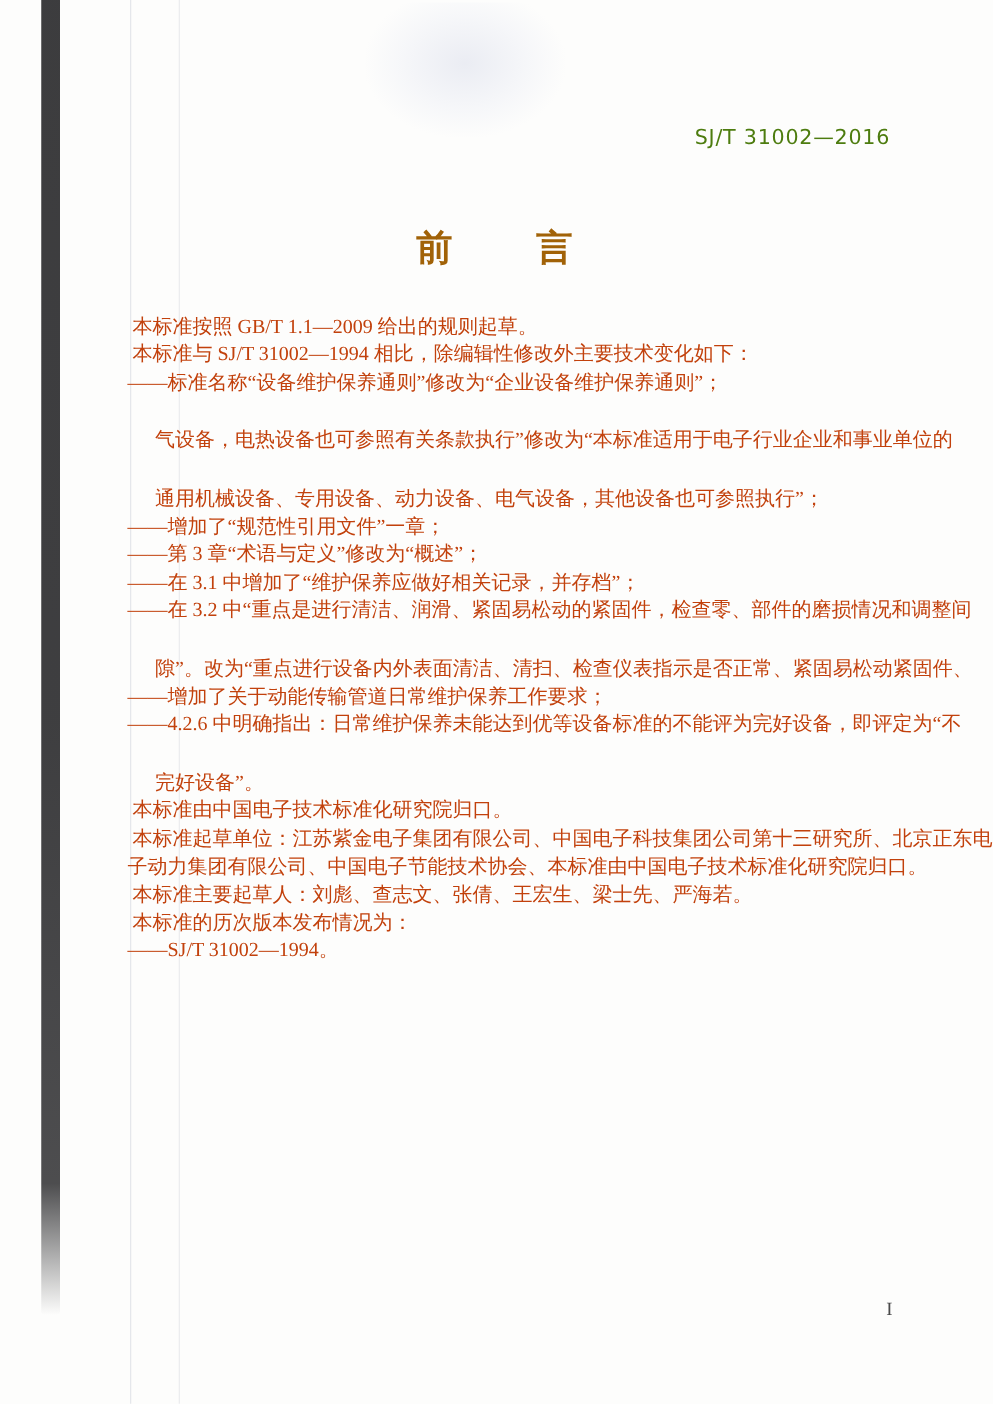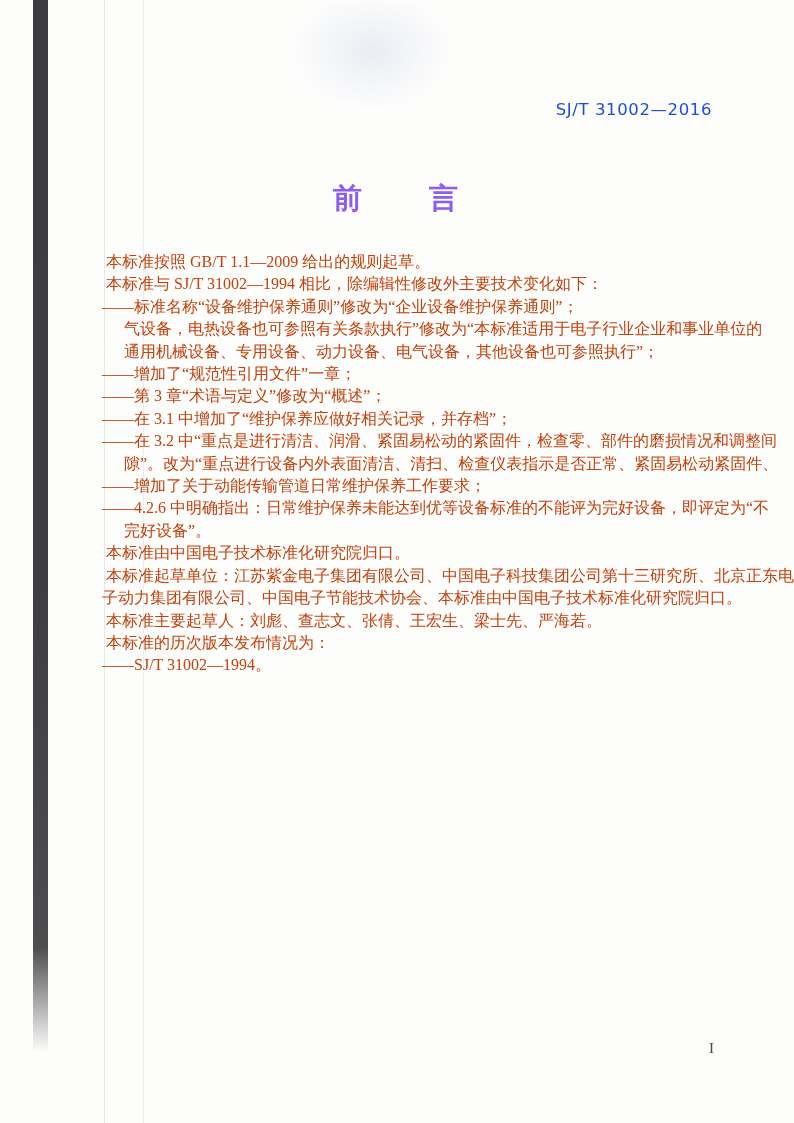--- a/index.html
+++ b/index.html
@@ -24,39 +24,39 @@
   .hairline.h2{left:143px;background:rgba(214,218,224,.45);}
   .smudge{
     position:absolute;left:292px;top:2px;width:160px;height:108px;
     background:radial-gradient(ellipse at 50% 45%,
       rgba(204,209,228,.38) 0%, rgba(222,226,240,.22) 45%, rgba(255,255,255,0) 72%);
   }
   
   .page-code{
     position:absolute;top:100px;right:82px;
     font-family:"DejaVu Sans","Liberation Sans",sans-serif;
-    font-size:16.5px;letter-spacing:.6px;color:#1d4ed8;text-align:right;
+    font-size:16.5px;letter-spacing:.6px;color:#4d7c0f;text-align:right;
   }
   .doc-title{
     position:absolute;top:179px;left:0;width:100%;
     text-align:center;
-    font-size:29px;font-weight:bold;letter-spacing:3px;color:#8b5cf6;
+    font-size:29px;font-weight:bold;letter-spacing:3px;color:#a16207;
   }
   .page-number{
     position:absolute;top:1040px;right:80px;
     font-size:15px;color:#4a4a4a;
   }
   
   .content{
     position:absolute;left:90px;top:251px;width:642px;
     font-size:16px;line-height:22.4px;color:#c2410c;
   }
   .line{white-space:nowrap;}
   .line.para{padding-left:16px;}
-  .line.hang{padding-left:34px;}
+  .line.hang{padding-left:34px;margin-top:24px;}
   .line.dash,.line.flush{padding-left:0;margin-left:12px;}
 </style>
 </head>
 <body>
 
 <div class="scan-strip"></div>
 <div class="hairline h1"></div>
 <div class="hairline h2"></div>
 <div class="smudge"></div>
 

